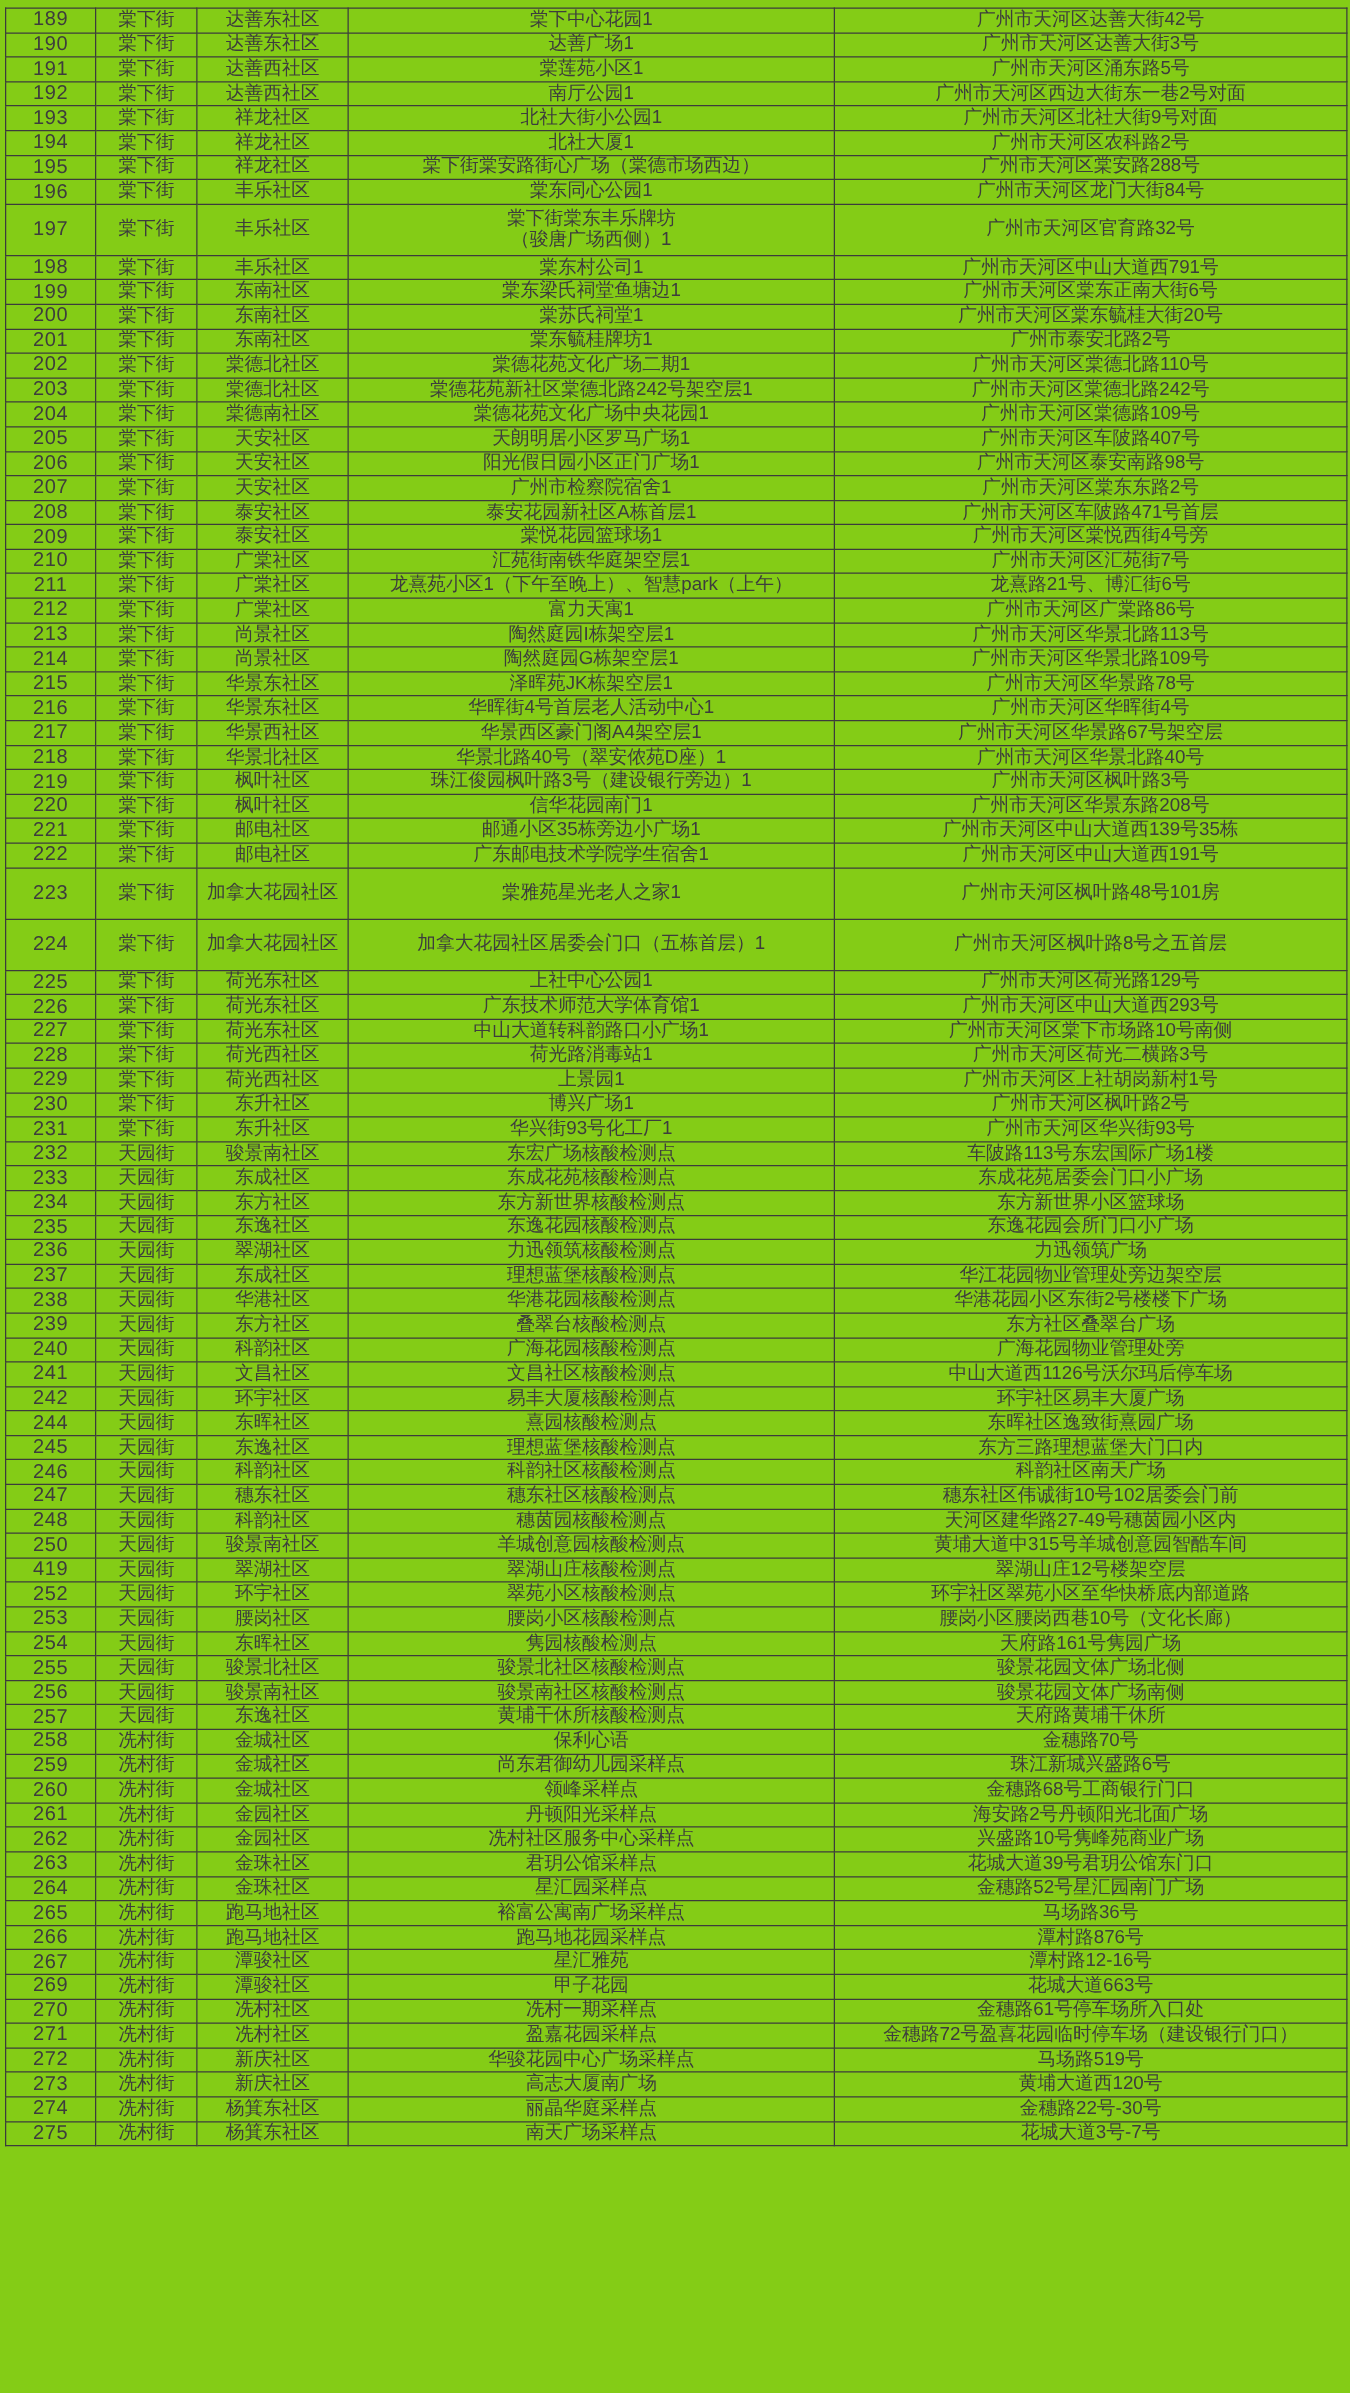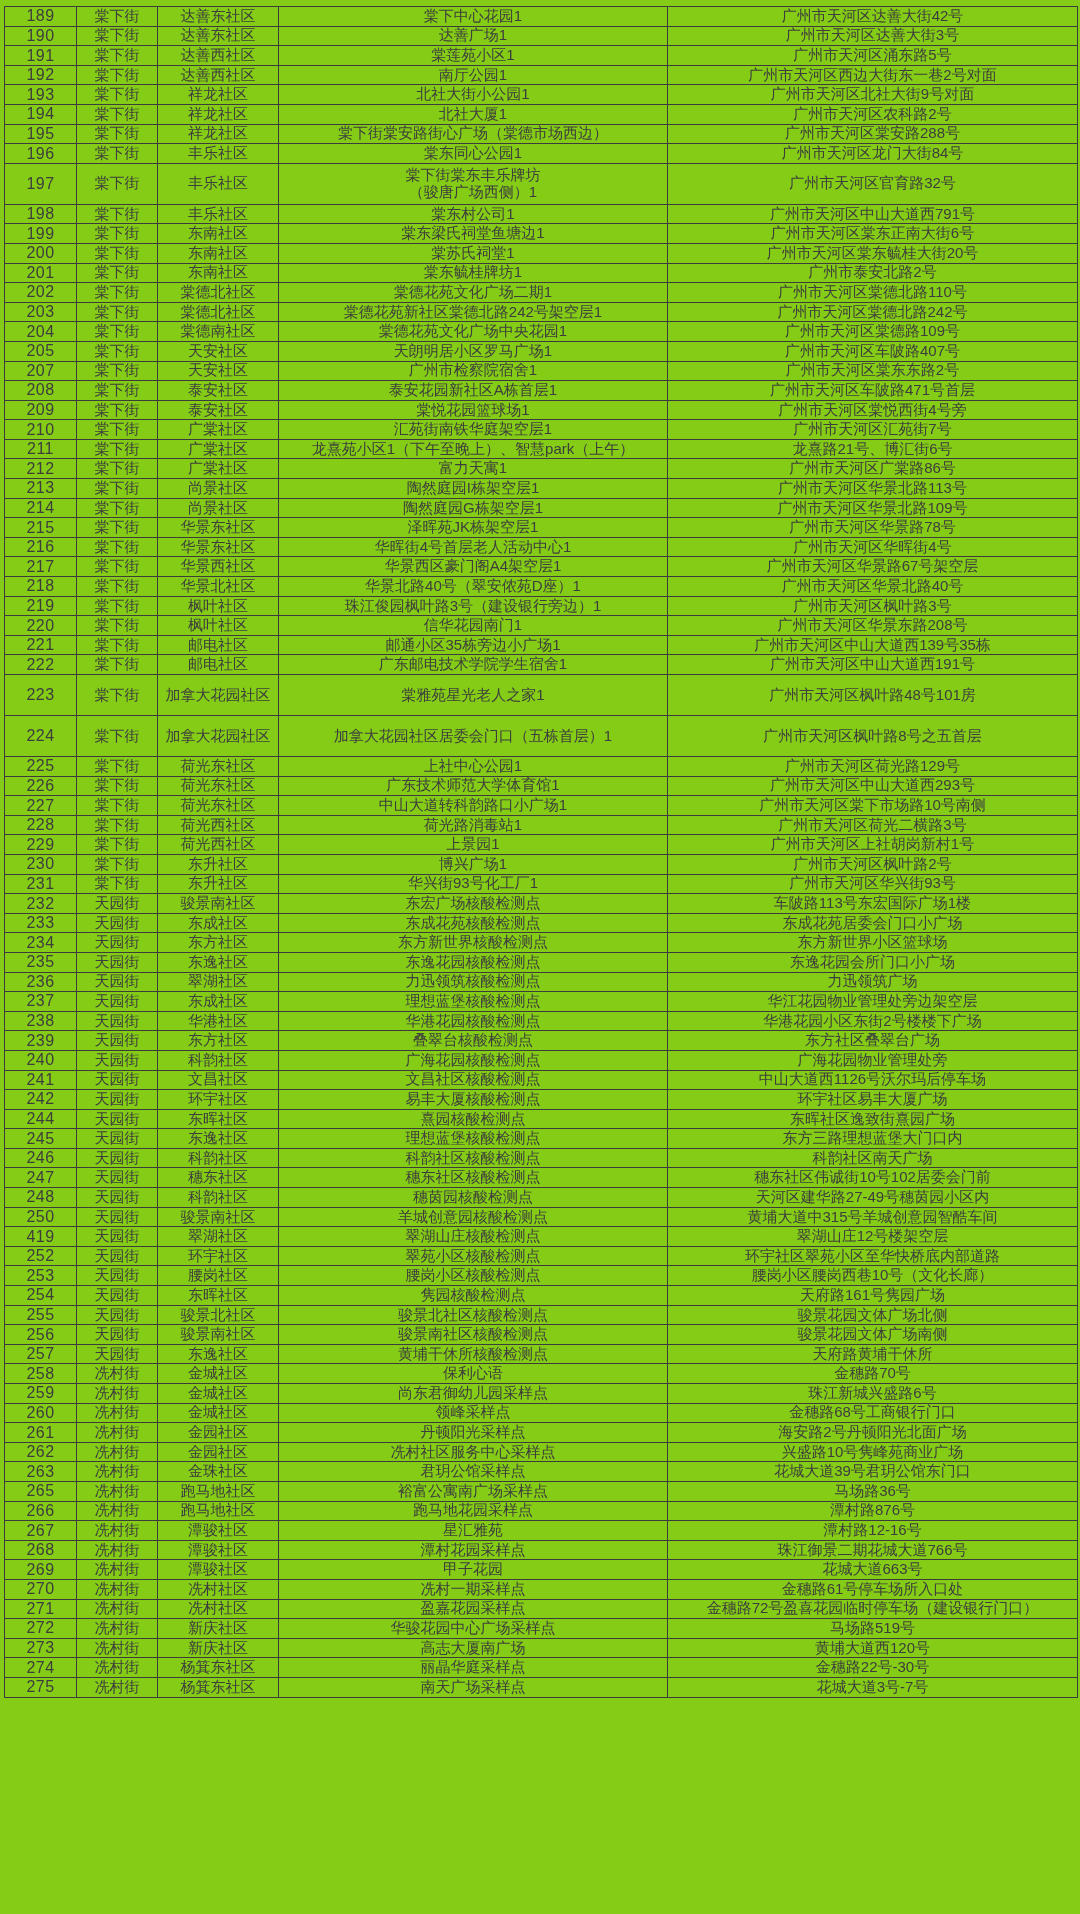--- a/index.html
+++ b/index.html
@@ -169,20 +169,27 @@
           <td class="col-address">广州市天河区棠德路109号</td>
         </tr>
         <tr>
           <td class="col-no">205</td>
           <td class="col-street">棠下街</td>
           <td class="col-community">天安社区</td>
           <td class="col-site">天朗明居小区罗马广场1</td>
           <td class="col-address">广州市天河区车陂路407号</td>
         </tr>
         <tr>
+          <td class="col-no">206</td>
+          <td class="col-street">棠下街</td>
+          <td class="col-community">天安社区</td>
+          <td class="col-site">阳光假日园小区正门广场1</td>
+          <td class="col-address">广州市天河区泰安南路98号</td>
+        </tr>
+        <tr>
           <td class="col-no">207</td>
           <td class="col-street">棠下街</td>
           <td class="col-community">天安社区</td>
           <td class="col-site">广州市检察院宿舍1</td>
           <td class="col-address">广州市天河区棠东东路2号</td>
         </tr>
         <tr>
           <td class="col-no">208</td>
           <td class="col-street">棠下街</td>
           <td class="col-community">泰安社区</td>
@@ -554,46 +561,46 @@
           <td class="col-address">兴盛路10号隽峰苑商业广场</td>
         </tr>
         <tr>
           <td class="col-no">263</td>
           <td class="col-street">冼村街</td>
           <td class="col-community">金珠社区</td>
           <td class="col-site">君玥公馆采样点</td>
           <td class="col-address">花城大道39号君玥公馆东门口</td>
         </tr>
         <tr>
+          <td class="col-no">264</td>
+          <td class="col-street">冼村街</td>
+          <td class="col-community">金珠社区</td>
+          <td class="col-site">星汇园采样点</td>
+          <td class="col-address">金穗路52号星汇园南门广场</td>
+        </tr>
+        <tr>
           <td class="col-no">265</td>
           <td class="col-street">冼村街</td>
           <td class="col-community">跑马地社区</td>
           <td class="col-site">裕富公寓南广场采样点</td>
           <td class="col-address">马场路36号</td>
         </tr>
         <tr>
           <td class="col-no">266</td>
           <td class="col-street">冼村街</td>
           <td class="col-community">跑马地社区</td>
           <td class="col-site">跑马地花园采样点</td>
           <td class="col-address">潭村路876号</td>
         </tr>
         <tr>
           <td class="col-no">267</td>
           <td class="col-street">冼村街</td>
           <td class="col-community">潭骏社区</td>
           <td class="col-site">星汇雅苑</td>
           <td class="col-address">潭村路12-16号</td>
-        </tr>
-        <tr>
-          <td class="col-no">268</td>
-          <td class="col-street">冼村街</td>
-          <td class="col-community">潭骏社区</td>
-          <td class="col-site">潭村花园采样点</td>
-          <td class="col-address">珠江御景二期花城大道766号</td>
         </tr>
         <tr>
           <td class="col-no">269</td>
           <td class="col-street">冼村街</td>
           <td class="col-community">潭骏社区</td>
           <td class="col-site">甲子花园</td>
           <td class="col-address">花城大道663号</td>
         </tr>
         <tr>
           <td class="col-no">270</td>

